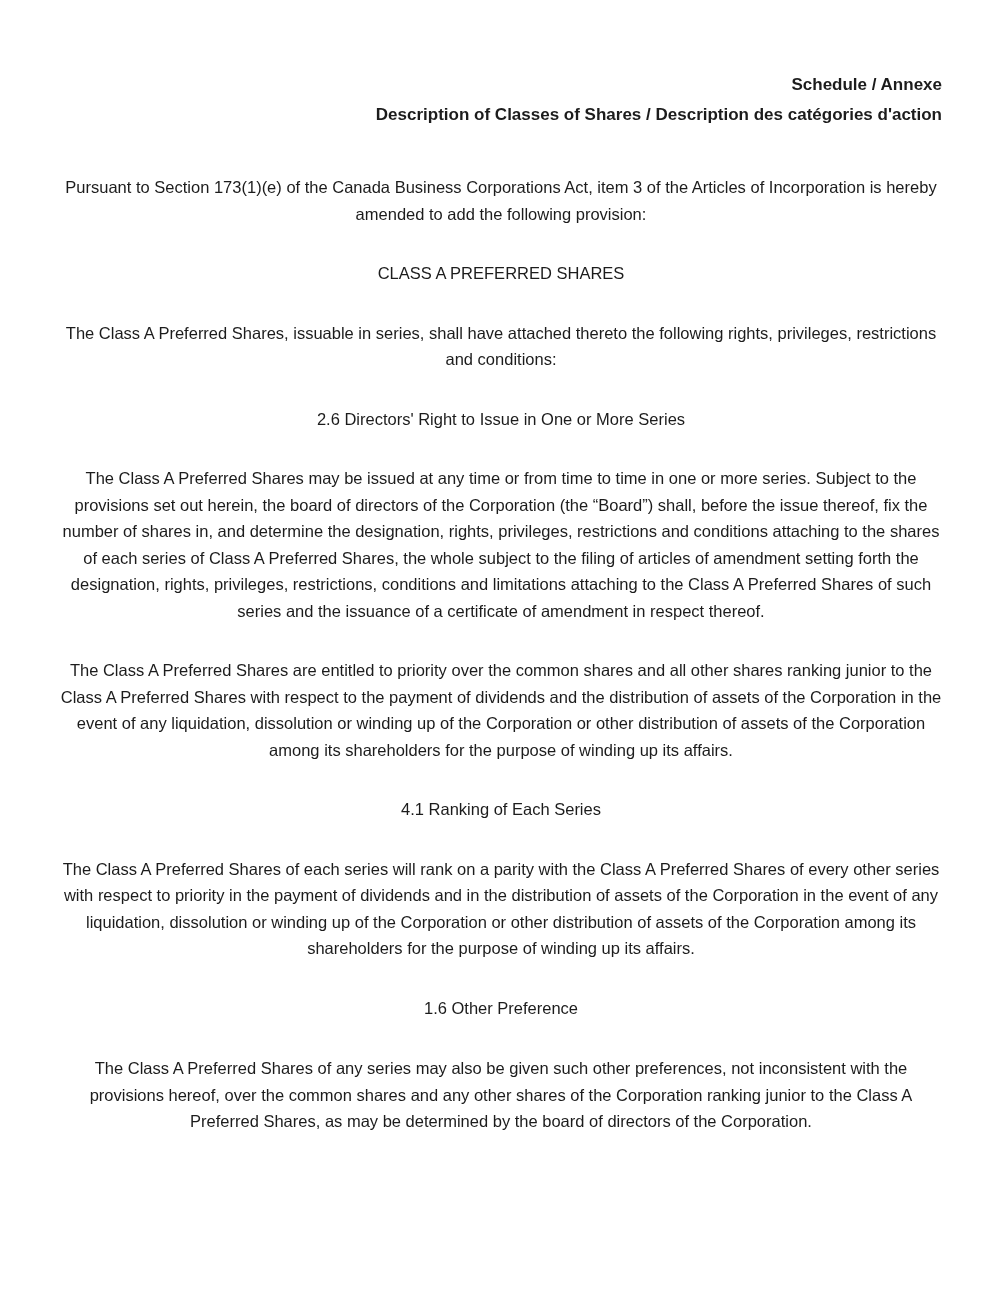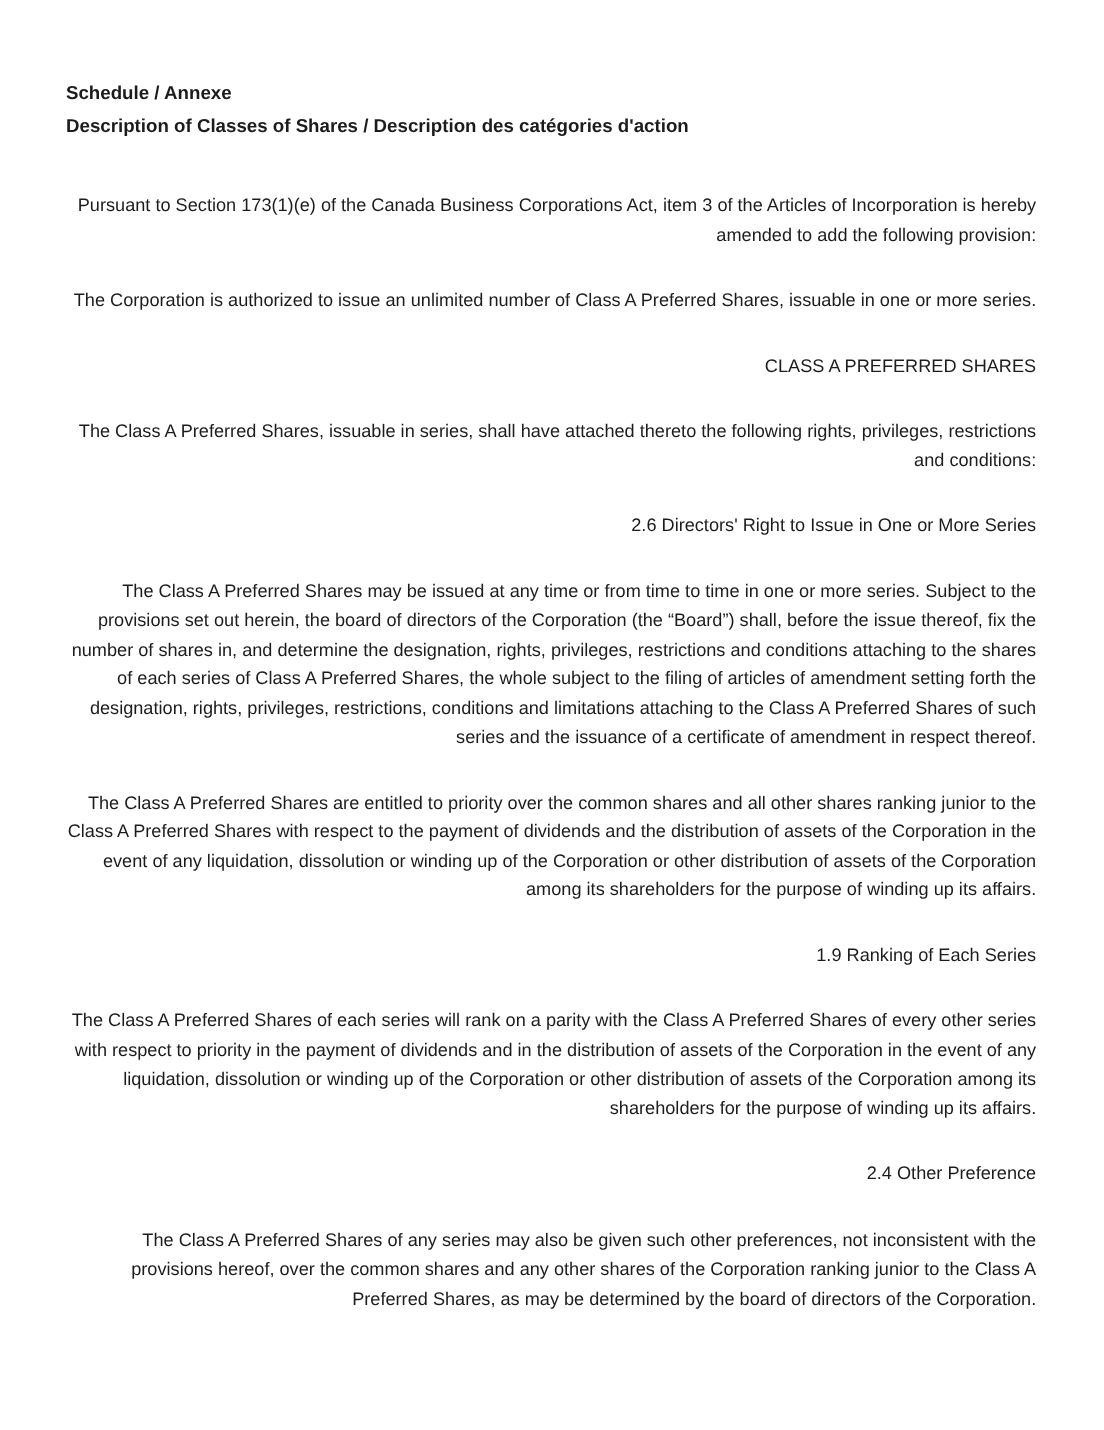--- a/index.html
+++ b/index.html
@@ -12,62 +12,61 @@
     width: 1004px;
     min-height: 1300px;
     box-sizing: border-box;
     background: #ffffff;
     padding: 60px 62px 60px 60px;
     font-family: "Liberation Sans", sans-serif;
     font-size: 16.5px;
     color: #1c1c1c;
   }
   .doc-title {
-    text-align: left;
+    text-align: right;
     font-weight: bold;
     font-size: 17px;
     line-height: 30px;
     margin: 10px 0 44px 0;
   }
   .block {
     margin: 0 0 33px 0;
     line-height: 26.5px;
-    text-align: right;
+    text-align: center;
   }
   .block:last-child {
     margin-bottom: 0;
     margin-top: 34px;
   }
 </style>
 </head>
 <body>
 
 <div class="page">
 
   <div class="doc-title">
     <div>Schedule / Annexe</div>
     <div>Description of Classes of Shares / Description des catégories d'action</div>
   </div>
 
   <p class="block">Pursuant to Section 173(1)(e) of the Canada Business Corporations Act, item 3 of the Articles of Incorporation is hereby amended to add the following provision:</p>
 
-  <p class="block">The Corporation is authorized to issue an unlimited number of Class A Preferred Shares, issuable in one or more series.</p>
 
   <p class="block">CLASS A PREFERRED SHARES</p>
 
   <p class="block">The Class A Preferred Shares, issuable in series, shall have attached thereto the following rights, privileges, restrictions and conditions:</p>
 
   <p class="block">2.6 Directors' Right to Issue in One or More Series</p>
 
   <p class="block">The Class A Preferred Shares may be issued at any time or from time to time in one or more series. Subject to the provisions set out herein, the board of directors of the Corporation (the “Board”) shall, before the issue thereof, fix the number of shares in, and determine the designation, rights, privileges, restrictions and conditions attaching to the shares of each series of Class A Preferred Shares, the whole subject to the filing of articles of amendment setting forth the designation, rights, privileges, restrictions, conditions and limitations attaching to the Class A Preferred Shares of such series and the issuance of a certificate of amendment in respect thereof.</p>
 
 
   <p class="block">The Class A Preferred Shares are entitled to priority over the common shares and all other shares ranking junior to the Class A Preferred Shares with respect to the payment of dividends and the distribution of assets of the Corporation in the event of any liquidation, dissolution or winding up of the Corporation or other distribution of assets of the Corporation among its shareholders for the purpose of winding up its affairs.</p>
 
-  <p class="block">1.9 Ranking of Each Series</p>
+  <p class="block">4.1 Ranking of Each Series</p>
 
   <p class="block">The Class A Preferred Shares of each series will rank on a parity with the Class A Preferred Shares of every other series with respect to priority in the payment of dividends and in the distribution of assets of the Corporation in the event of any liquidation, dissolution or winding up of the Corporation or other distribution of assets of the Corporation among its shareholders for the purpose of winding up its affairs.</p>
 
-  <p class="block">2.4 Other Preference</p>
+  <p class="block">1.6 Other Preference</p>
 
   <p class="block">The Class A Preferred Shares of any series may also be given such other preferences, not inconsistent with the provisions hereof, over the common shares and any other shares of the Corporation ranking junior to the Class A Preferred Shares, as may be determined by the board of directors of the Corporation.</p>
 
 </div>
 
 </body></html>

